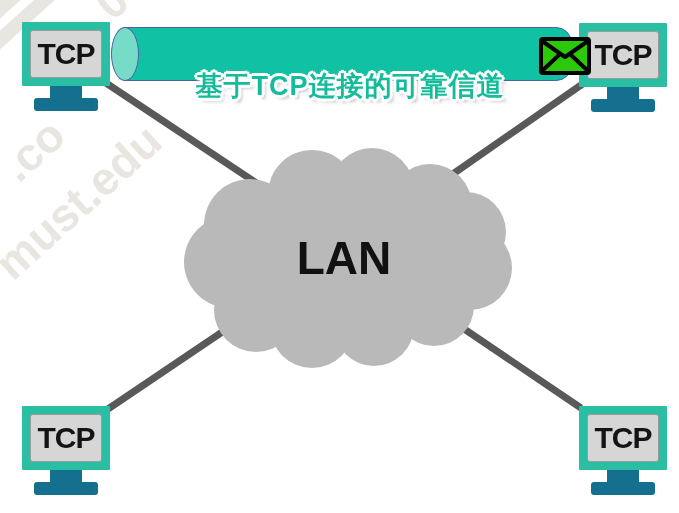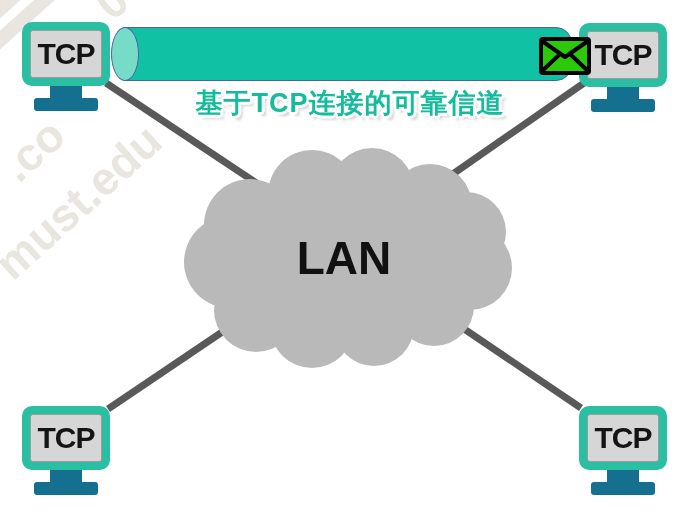--- a/index.html
+++ b/index.html
@@ -50,21 +50,21 @@
   }
   .pipe-cap{
     position:absolute;left:111px;top:27px;width:28px;height:54px;
     background:var(--pipe-end,#76dcc8);
     border:1.5px solid var(--pipe-outline,#4d61a8);
     border-radius:50%;
     box-sizing:border-box;
     z-index:3;
   }
   .pipe-label{
-    position:absolute;left:140px;top:85px;width:420px;
+    position:absolute;left:140px;top:68px;width:420px;
     text-align:center;
     font-size:27px;font-weight:bold;letter-spacing:1px;
     color:var(--pipe-label,#14bc9c);
     text-shadow:
       -2px -2px 0 #fff, -2px 0 0 #fff, -2px 2px 0 #fff,
        0 -2px 0 #fff,  0 2px 0 #fff,
        2px -2px 0 #fff, 2px 0 0 #fff, 2px 2px 0 #fff,
       -3px 0 0 #fff, 3px 0 0 #fff, 0 3px 0 #fff, 0 -3px 0 #fff,
        4px 4px 3px rgba(110,110,110,0.35);
     z-index:4;
@@ -72,21 +72,21 @@
 
   
   .monitor{position:absolute;width:88px;z-index:3;}
   .m-tl{left:22px;top:22px;}
   .m-tr{left:579px;top:23px;}
   .m-bl{left:22px;top:406px;}
   .m-br{left:579px;top:406px;}
   .monitor .frame{
     width:88px;height:64px;
     background:var(--monitor-frame,#2abfa3);
-    border-radius:10px;
+    border-radius:1px;
     display:flex;align-items:center;justify-content:center;
     box-sizing:border-box;
   }
   .monitor .screen{
     width:72px;height:48px;
     background:var(--monitor-screen,#d6d6d6);
     border:1px solid var(--monitor-screen-border,#9b9b9b);
     border-radius:3px;
     display:flex;align-items:center;justify-content:center;
     box-sizing:border-box;

